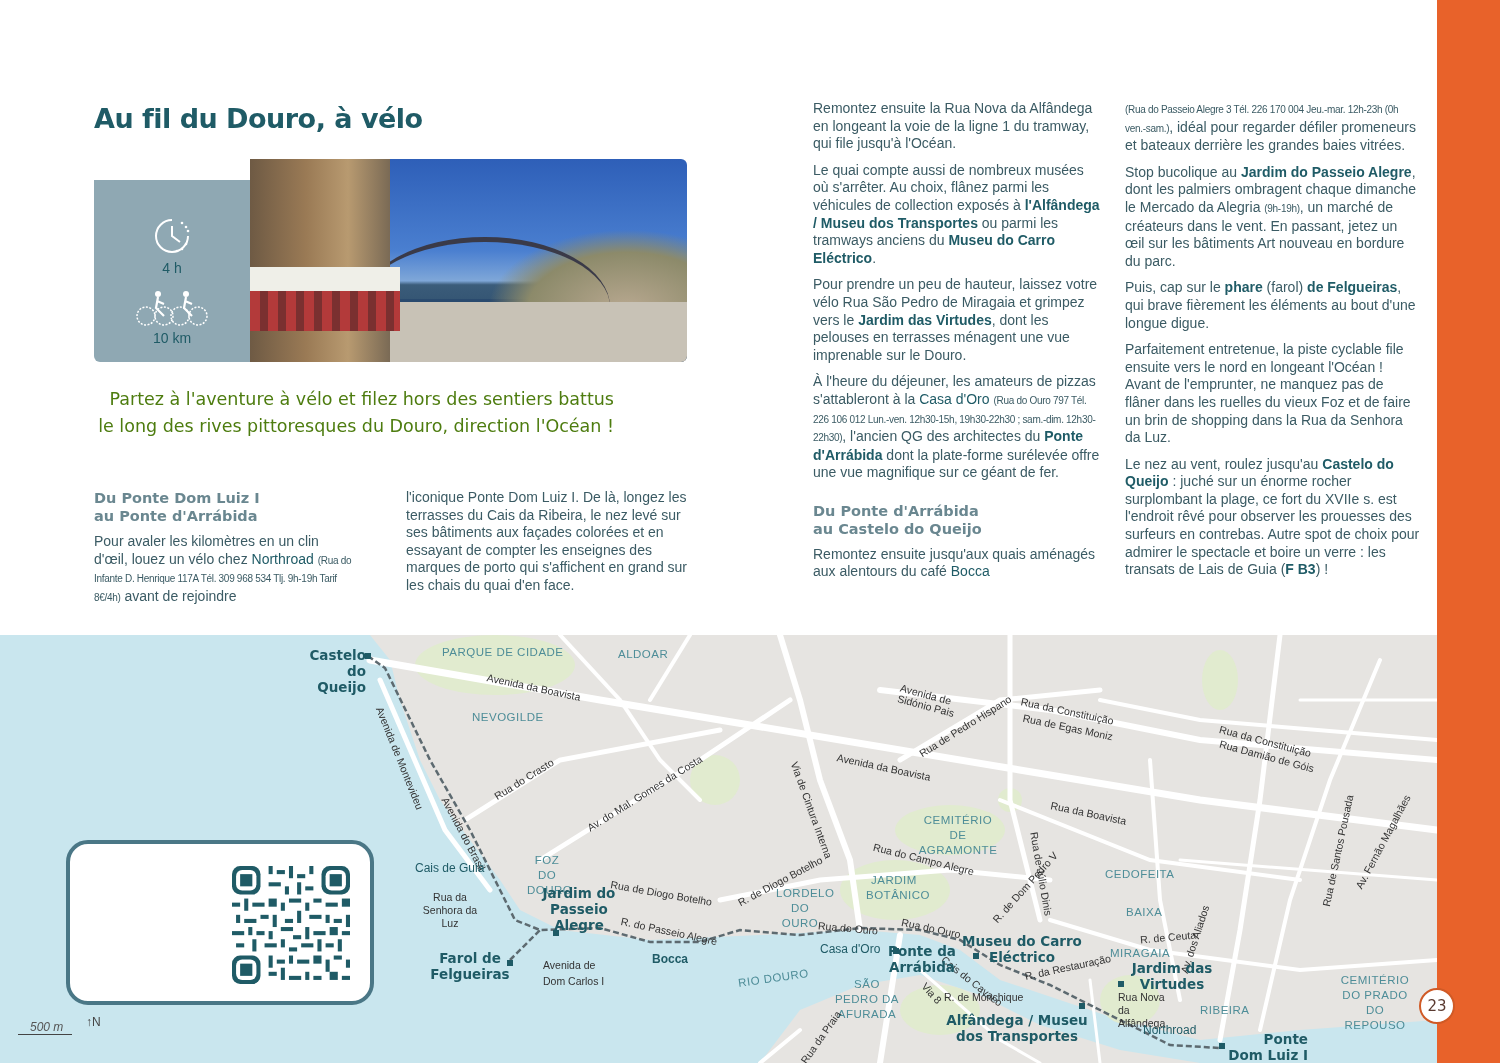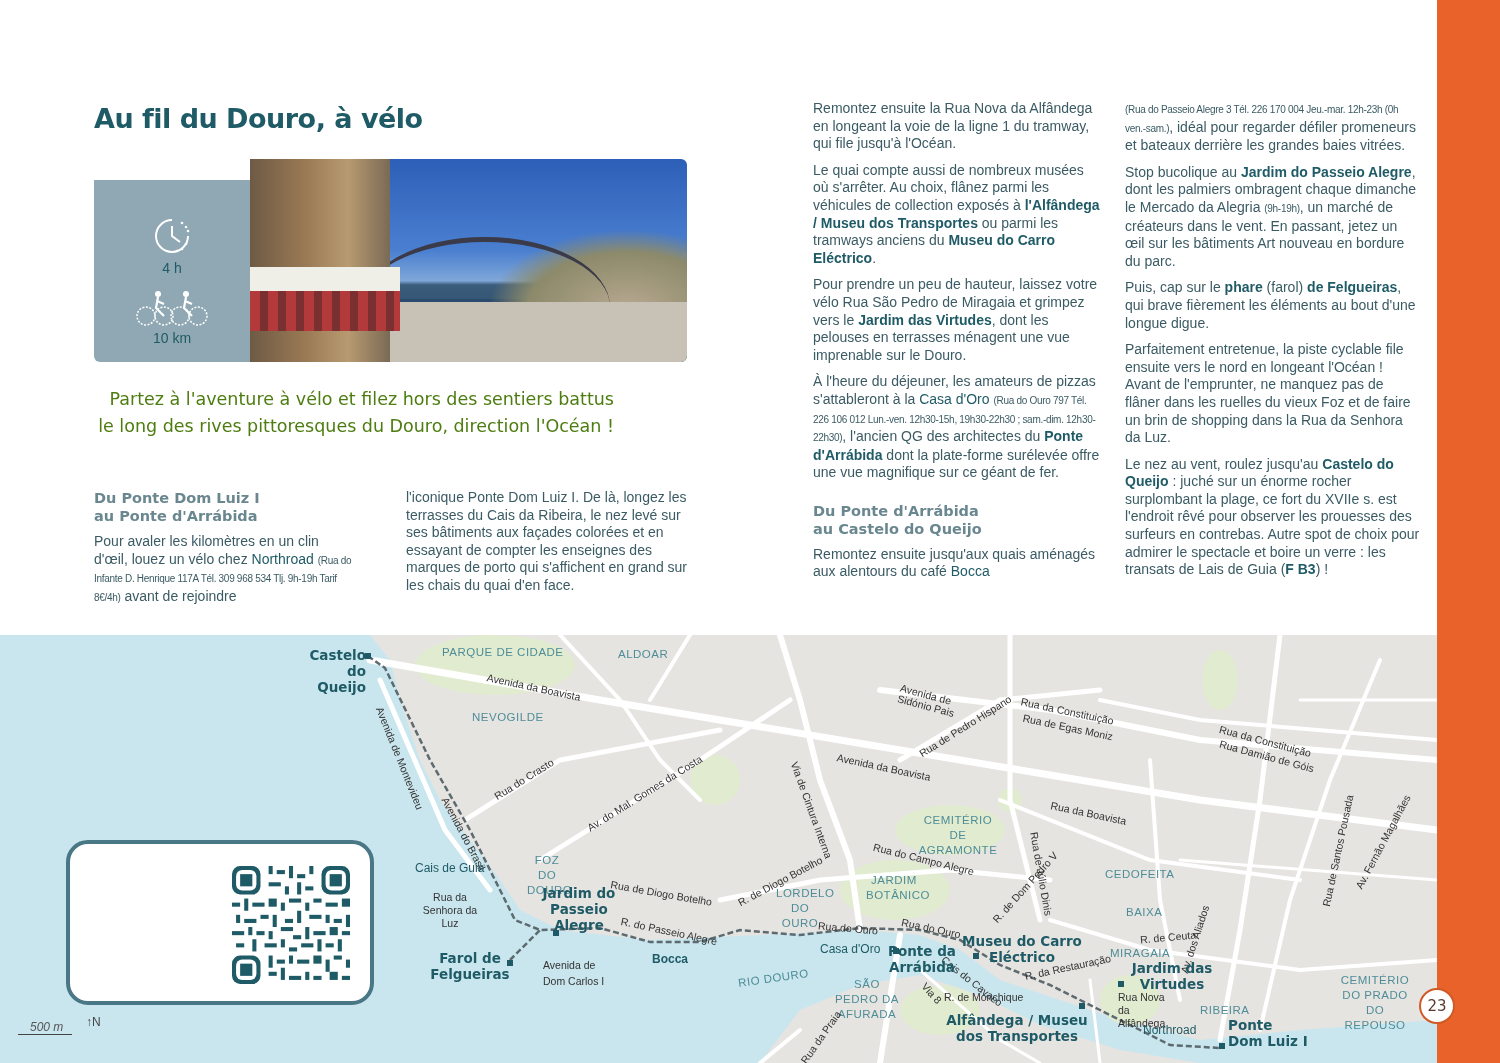--- a/index.html
+++ b/index.html
@@ -242,21 +242,21 @@
   <div class="maplabel poi-small" style="left:415px;top:226px">Cais de Guia</div>
   <div class="maplabel poi" style="left:538px;top:250px;width:82px;white-space:normal;text-align:center">Jardim do Passeio Alegre</div>
   <div class="maplabel poi" style="left:430px;top:315px;width:80px;white-space:normal;text-align:center">Farol de Felgueiras</div>
   <div class="maplabel poi-small" style="left:652px;top:317px;font-weight:bold">Bocca</div>
   <div class="maplabel poi-small" style="left:820px;top:307px">Casa d'Oro</div>
   <div class="maplabel poi" style="left:878px;top:308px;width:88px;white-space:normal;text-align:center">Ponte da Arrábida</div>
   <div class="maplabel poi" style="left:962px;top:298px;width:120px;white-space:normal;text-align:center">Museu do Carro Eléctrico</div>
   <div class="maplabel poi" style="left:1126px;top:325px;width:92px;white-space:normal;text-align:center">Jardim das Virtudes</div>
   <div class="maplabel poi" style="left:932px;top:377px;width:170px;white-space:normal;text-align:center">Alfândega / Museu dos Transportes</div>
   <div class="maplabel poi-small" style="left:1143px;top:388px">Northroad</div>
-  <div class="maplabel poi" style="left:1228px;top:382px;width:80px;white-space:normal;text-align:left">Ponte Dom Luiz I</div>
+  <div class="maplabel poi" style="left:1228px;top:396px;width:80px;white-space:normal;text-align:right">Ponte Dom Luiz I</div>
 </div>
 
 <div class="geo-card">
   <svg class="qr" viewBox="0 0 29 29">
     <g fill="#1f5b66">
       <rect x="0" y="0" width="7" height="7" rx="2"></rect>
         <rect x="1" y="1" width="5" height="5" rx="1.5" fill="#fff"></rect>
         <rect x="2" y="2" width="3" height="3"></rect>
       <rect x="22" y="0" width="7" height="7" rx="2"></rect>
         <rect x="23" y="1" width="5" height="5" rx="1.5" fill="#fff"></rect>

